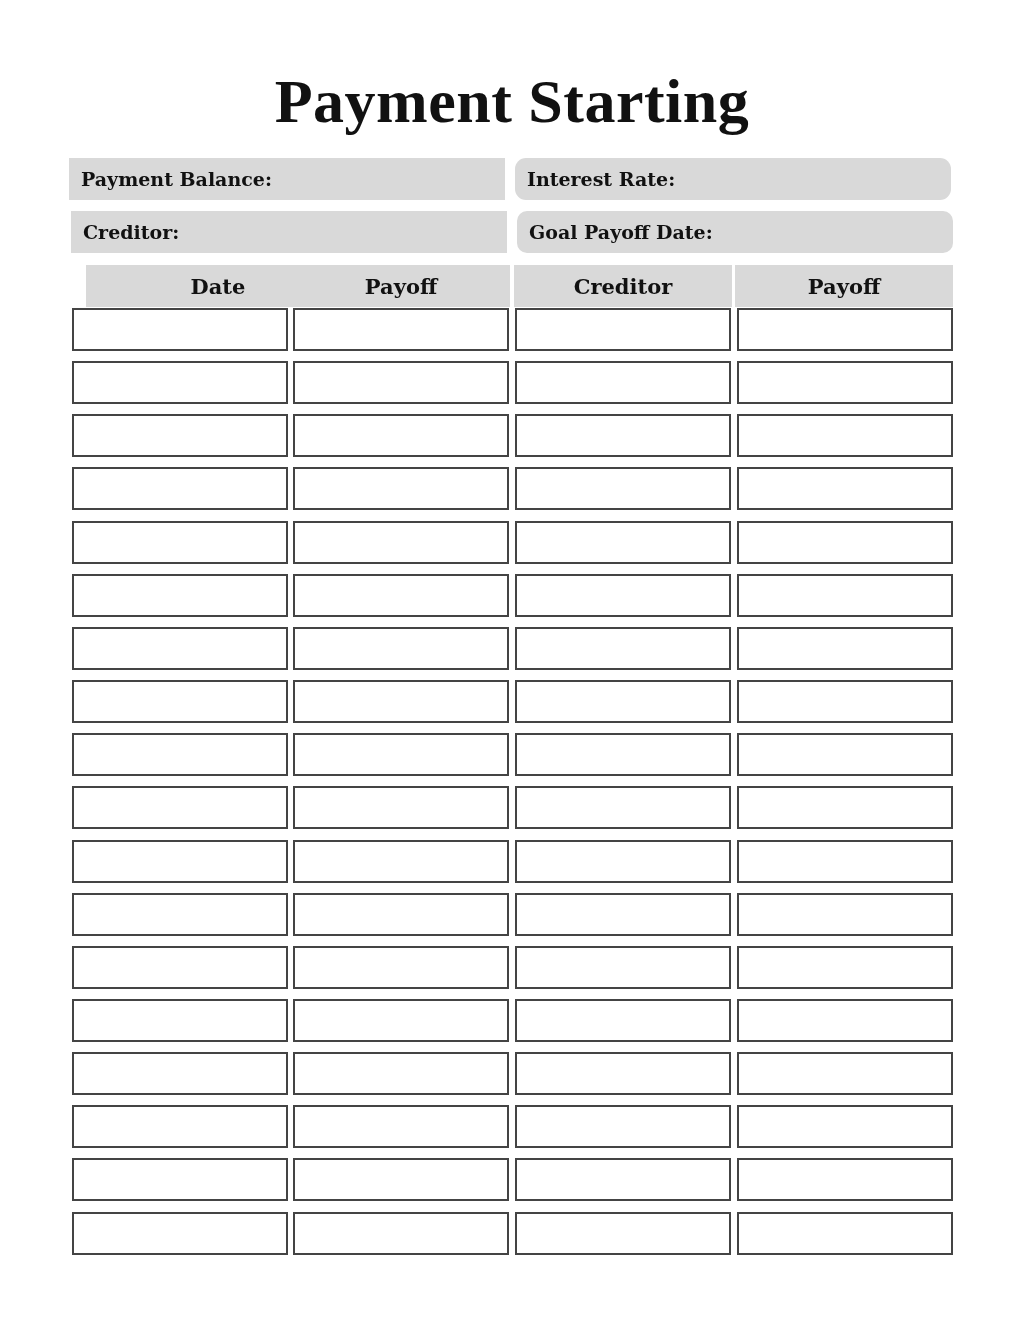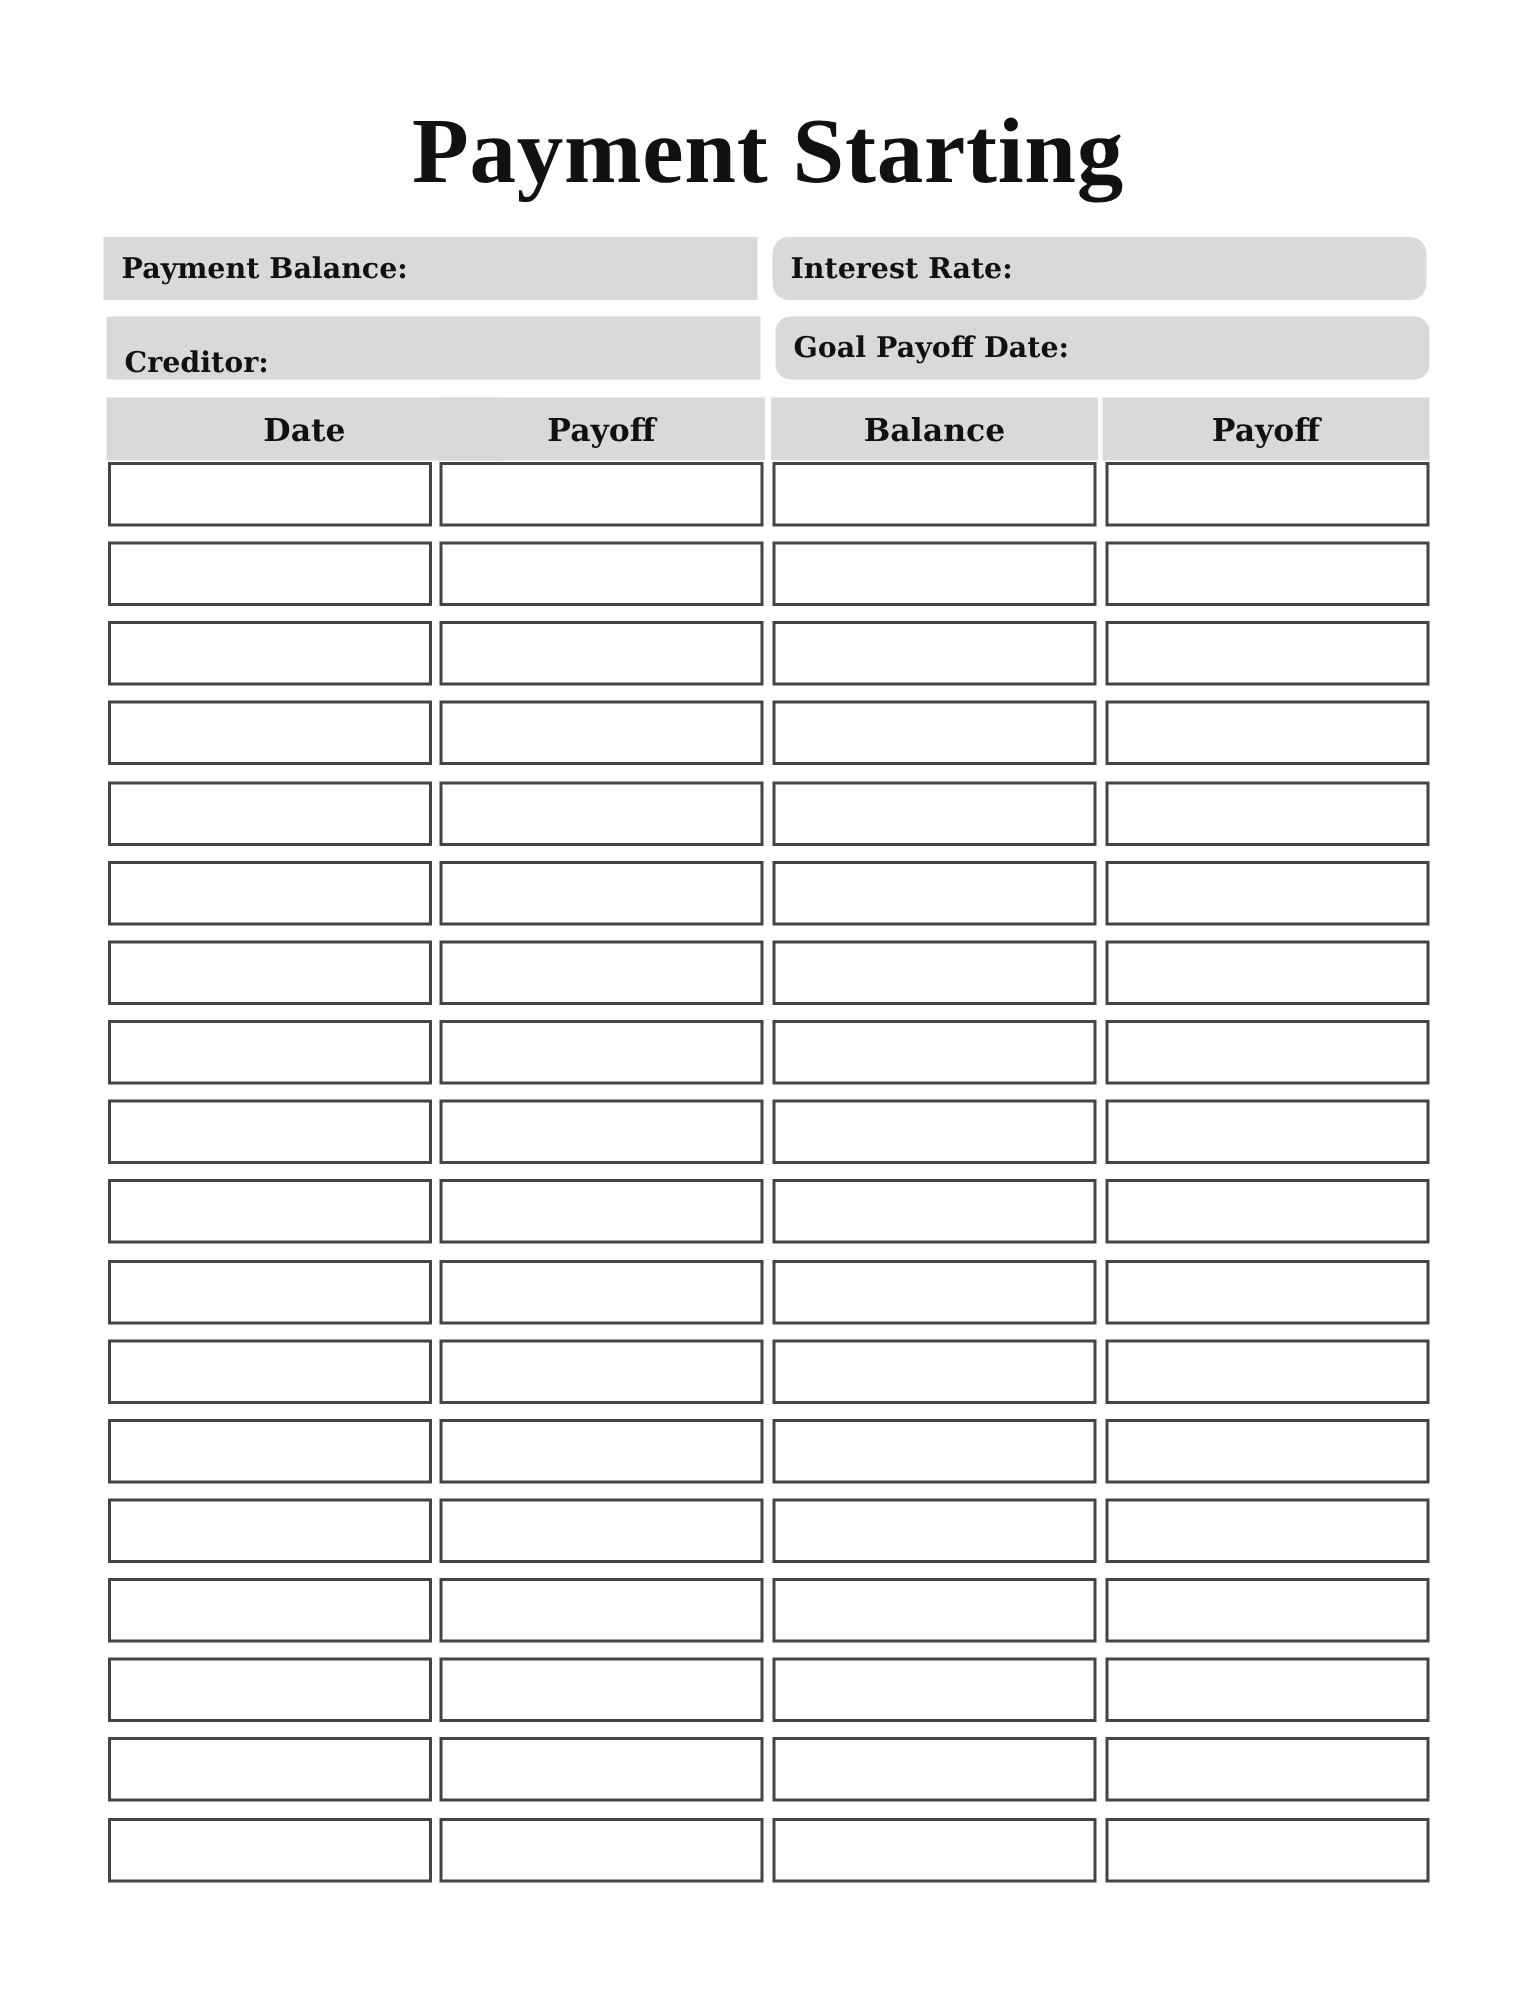--- a/index.html
+++ b/index.html
@@ -13,30 +13,30 @@
 <body>
 
 <div class="title">Payment Starting</div>
 
 <div class="field" style="left:69px;top:158px;width:436px;">
   <span>Payment Balance:</span>
 </div>
 <div class="field" style="left:515px;top:158px;width:436px;border-radius:11px;">
   <span>Interest Rate:</span>
 </div>
-<div class="field" style="left:71px;top:211px;width:436px;align-items:flex-end;">
+<div class="field" style="left:71px;top:211px;width:436px;">
   <span>Creditor:</span>
 </div>
 <div class="field" style="left:517px;top:211px;width:436px;border-radius:10px;">
   <span>Goal Payoff Date:</span>
 </div>
 
-<div class="hdr" style="left:71px;width:264px;">Date</div>
+<div class="hdr" style="left:86px;width:264px;">Date</div>
 <div class="hdr" style="left:292px;width:218px;">Payoff</div>
-<div class="hdr" style="left:514px;width:218px;">Balance</div>
+<div class="hdr" style="left:514px;width:218px;">Creditor</div>
 <div class="hdr" style="left:735px;width:218px;">Payoff</div>
 
 <div id="grid">
     <div class="cell" style="left: 72px; top: 308px; width: 216px;"></div>
     <div class="cell" style="left: 293px; top: 308px; width: 216px;"></div>
     <div class="cell" style="left: 515px; top: 308px; width: 216px;"></div>
     <div class="cell" style="left: 737px; top: 308px; width: 216px;"></div>
     <div class="cell" style="left: 72px; top: 361px; width: 216px;"></div>
     <div class="cell" style="left: 293px; top: 361px; width: 216px;"></div>
     <div class="cell" style="left: 515px; top: 361px; width: 216px;"></div>

